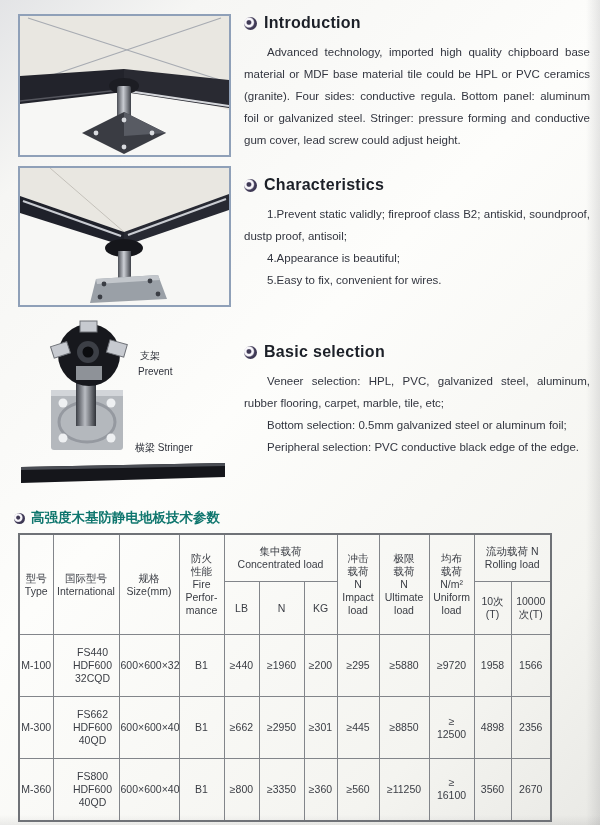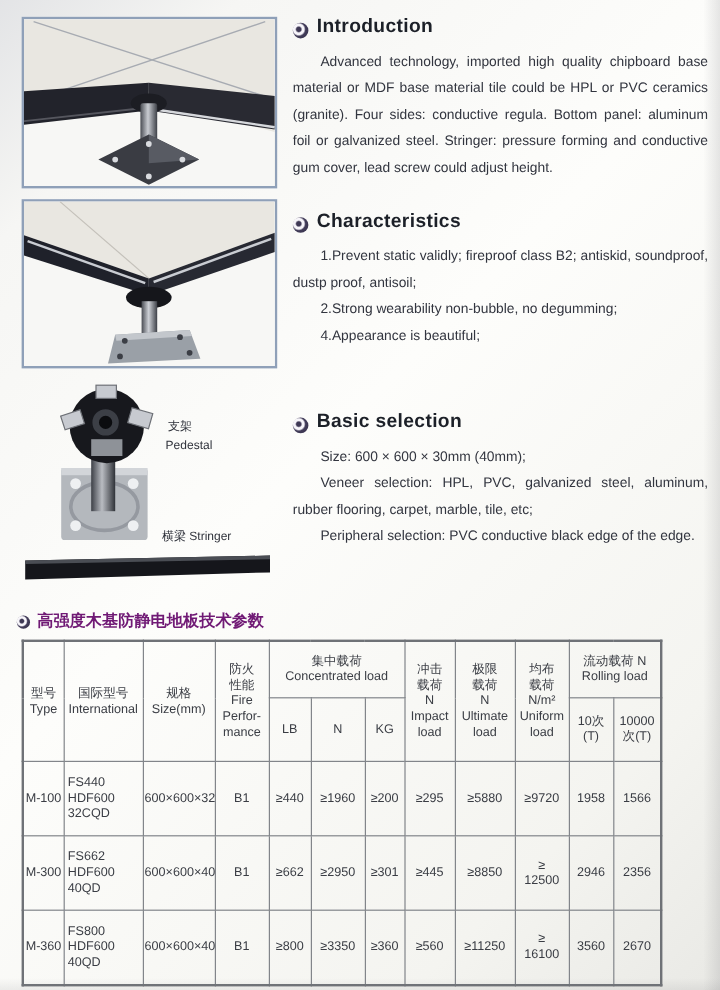--- a/index.html
+++ b/index.html
@@ -16,40 +16,40 @@
   
   .photo{position:absolute;left:18px;width:213px;border:2px solid #8fa0b8;background:#fff;box-sizing:border-box;}
   .photo svg{display:block;}
   #photo1{top:14px;height:143px;}
   #photo2{top:166px;height:141px;}
   .figure{position:absolute;left:14px;top:320px;width:224px;height:172px;}
   .fig-label{position:absolute;font-size:10px;color:#2f323b;line-height:16px;}
 
   
   .sec{position:absolute;left:244px;width:346px;}
-  .sec-head{display:flex;align-items:flex-end;gap:7px;margin:0 0 9px 0;}
+  .sec-head{display:flex;align-items:center;gap:7px;margin:0 0 9px 0;}
   .bullet{width:13px;height:13px;border-radius:50%;flex:0 0 auto;
     background:radial-gradient(circle at 38% 42%,#3f3955 0%,#3f3955 16%,#f7f5fa 27%,#f7f5fa 40%,#423c59 52%,#312c45 100%);}
   .bullet.small{width:11px;height:11px;}
   h2{font-size:16px;font-weight:bold;color:#1c2028;margin:0;letter-spacing:.3px;}
   .body-text{font-size:11.5px;line-height:22px;text-align:justify;margin:0;text-indent:2em;color:#32353f;}
   .item{font-size:11.5px;line-height:22px;margin:0;text-indent:2em;text-align:justify;color:#32353f;}
 
   
   .table-title{position:absolute;left:14px;top:509px;display:flex;align-items:center;gap:6px;}
-  .table-title span.txt{font-size:13.5px;font-weight:bold;color:#701a75;font-family:Liberation Serif, serif;}
+  .table-title span.txt{font-size:13.5px;font-weight:bold;color:#0f766e;font-family:Liberation Serif, serif;}
   table{position:absolute;left:18px;top:533px;border-collapse:collapse;table-layout:fixed;width:532px;
     font-size:10.5px;color:#3a3d44;}
   th,td{border:1px solid #82858a;text-align:center;vertical-align:middle;padding:2px 1px;
     white-space:pre-line;font-weight:normal;line-height:13px;}
   table{border:2px solid #6f7277;}
   thead tr.group th{height:42px;}
   thead tr.sub th{height:48px;}
   tbody tr{height:62px;}
-  tbody td:nth-child(2){text-align:left;padding-left:3px;}
+  tbody td:nth-child(2){text-align:center;padding-left:14px;}
 </style>
 </head>
 <body>
 
 <div class="photo" id="photo1">
   <svg width="209" height="139" viewBox="0 0 209 139">
     <defs>
       <linearGradient id="met1" x1="0" y1="0" x2="1" y2="0">
         <stop offset="0" stop-color="#4a4d54"></stop>
           <stop offset=".45" stop-color="#c9ccd2"></stop>
@@ -127,49 +127,49 @@
     <rect x="38" y="24" width="17" height="12" fill="#c7cad0" stroke="#6e7177" stroke-width="1" transform="rotate(-18 46 30)"></rect>
     <rect x="94" y="22" width="18" height="13" fill="#c7cad0" stroke="#6e7177" stroke-width="1" transform="rotate(16 103 28)"></rect>
     <rect x="62" y="46" width="26" height="14" fill="#8e9298"></rect>
     <circle cx="74" cy="32" r="11" fill="#3c3f46"></circle>
     <circle cx="74" cy="32" r="5.5" fill="#0b0c0f"></circle>
 
     <polygon points="7,147 211,143 211,157 7,163" fill="#15161b"></polygon>
     <polygon points="7,147 211,143 211,146 7,150" fill="#4a4d54"></polygon>
   </svg>
   <div class="fig-label" style="left:126px;top:28px;">支架</div>
-  <div class="fig-label" style="left:124px;top:44px;">Pedestal</div>
+  <div class="fig-label" style="left:124px;top:44px;">Prevent</div>
   <div class="fig-label" style="left:121px;top:120px;">横梁 Stringer</div>
 </div>
 
 <div class="sec" style="top:14px;">
   <div class="sec-head">
     <span class="bullet"></span>
     <h2>Introduction</h2>
   </div>
   <p class="body-text">Advanced technology, imported high quality chipboard base material or MDF base material tile could be HPL or PVC ceramics (granite). Four sides: conductive regula. Bottom panel: aluminum foil or galvanized steel. Stringer: pressure forming and conductive gum cover, lead screw could adjust height.</p>
 </div>
 
 <div class="sec" style="top:176px;">
   <div class="sec-head">
     <span class="bullet"></span>
     <h2>Characteristics</h2>
   </div>
   <p class="item">1.Prevent static validly; fireproof class B2; antiskid, soundproof, dustp proof, antisoil;</p>
-  <p class="item">2.Strong wearability non-bubble, no degumming;</p>
   <p class="item">4.Appearance is beautiful;</p>
+  <p class="item">5.Easy to fix, convenient for wires.</p>
 </div>
 
 <div class="sec" style="top:343px;">
   <div class="sec-head">
     <span class="bullet"></span>
     <h2>Basic selection</h2>
   </div>
-  <p class="item">Size: 600 × 600 × 30mm (40mm);</p>
   <p class="item">Veneer selection: HPL, PVC, galvanized steel, aluminum, rubber flooring, carpet, marble, tile, etc;</p>
+  <p class="item">Bottom selection: 0.5mm galvanized steel or aluminum foil;</p>
   <p class="item">Peripheral selection: PVC conductive black edge of the edge.</p>
 </div>
 
 <div class="table-title">
   <span class="bullet small"></span>
   <span class="txt">高强度木基防静电地板技术参数</span>
 </div>
 
 <table>
   <colgroup>
@@ -253,21 +253,21 @@
 40QD</td>
       <td>600×600×40</td>
       <td>B1</td>
       <td>≥662</td>
       <td>≥2950</td>
       <td>≥301</td>
       <td>≥445</td>
       <td>≥8850</td>
       <td>≥
 12500</td>
-      <td>2946</td>
+      <td>4898</td>
       <td>2356</td>
     </tr>
     <tr>
       <td>M-360</td>
       <td>FS800
 HDF600
 40QD</td>
       <td>600×600×40</td>
       <td>B1</td>
       <td>≥800</td>

